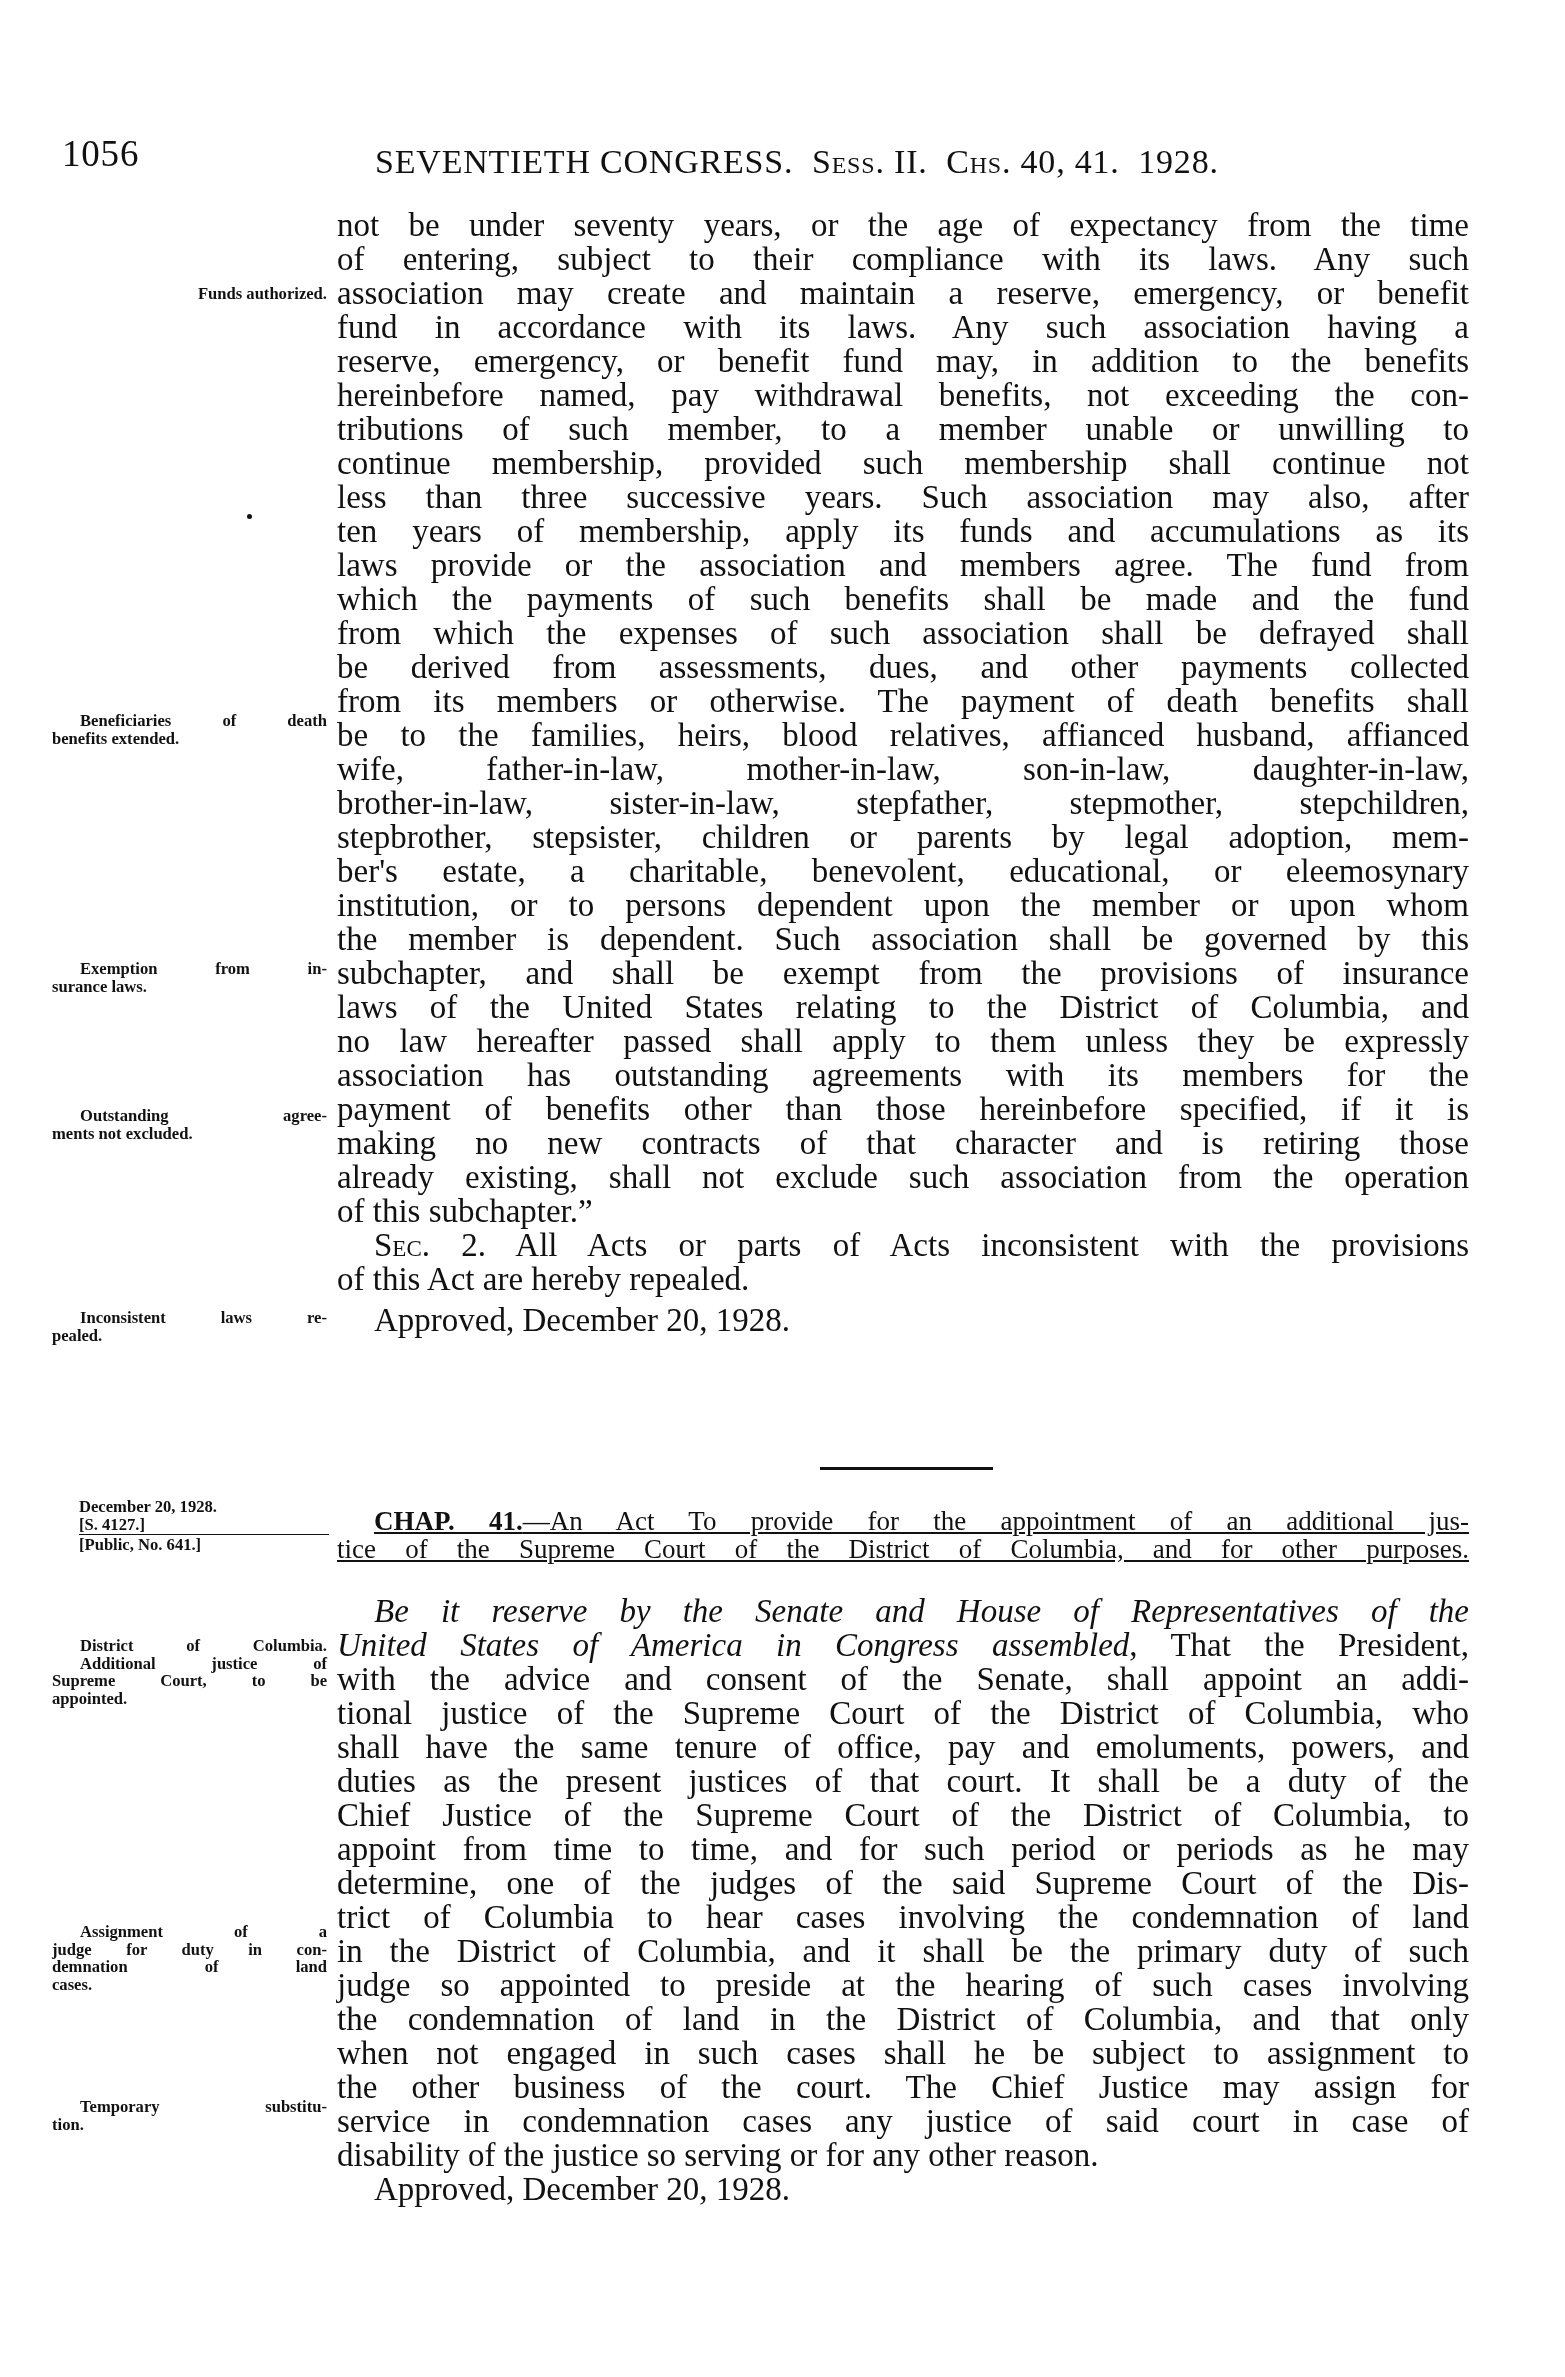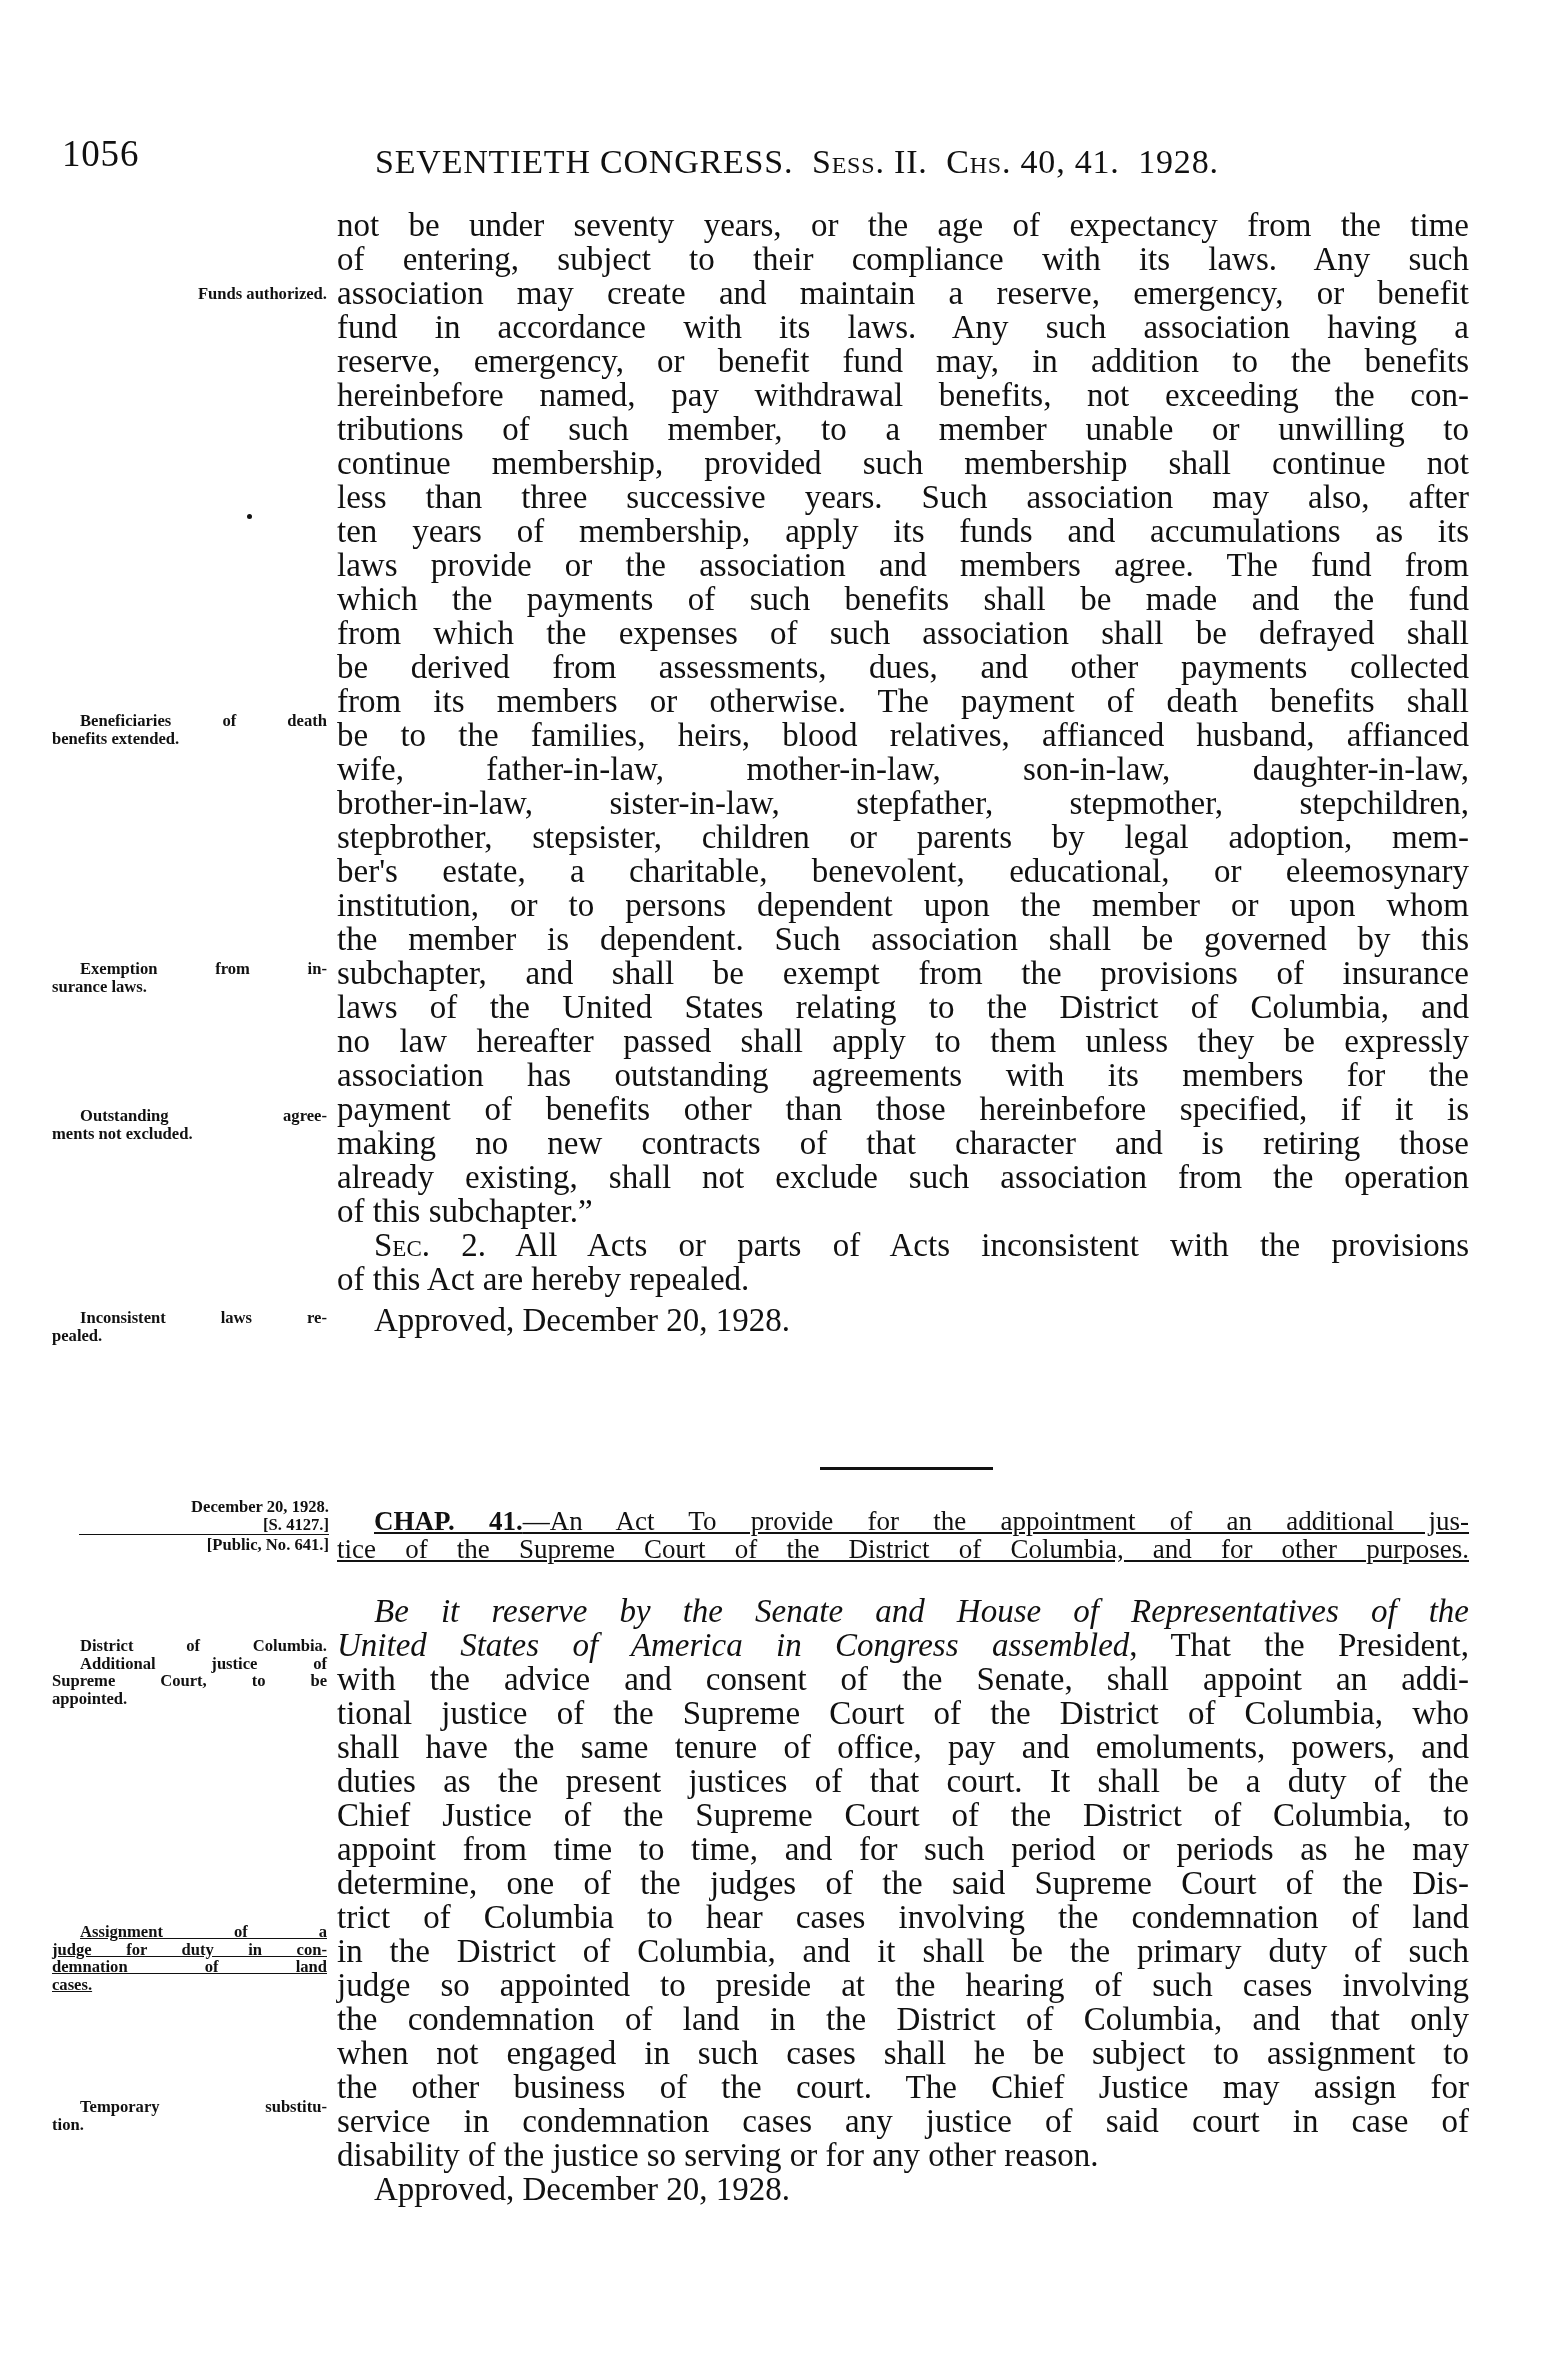--- a/index.html
+++ b/index.html
@@ -17,21 +17,21 @@
   .main .line.last { text-align-last: left; }
   .main .line.indent { padding-left: 37px; }
   .sc { font-variant: small-caps; }
   i { font-style: italic; }
 
   .margin-note { position: absolute; left: 52px; width: 275px; font-size: 16.6px; line-height: 17.5px; font-weight: bold; }
   .margin-note .first { display: block; text-indent: 28px; text-align: justify; text-align-last: justify; white-space: nowrap; }
   .margin-note .rest { display: block; white-space: nowrap; }
   .margin-note .rest.j { text-align: justify; text-align-last: justify; }
 
-  .sidenote-block { position: absolute; left: 79px; width: 250px; font-size: 16.6px; line-height: 17.5px; text-align: right; font-weight: bold; }
+  .sidenote-block { position: absolute; left: 79px; width: 250px; font-size: 16.6px; line-height: 17.5px; text-align: left; font-weight: bold; }
   .sidenote-block .rule { border-top: 1.7px solid #111; margin: 0.8px 0; width: 100%; }
 
   .divider { position: absolute; left: 820px; top: 1467px; width: 173px; height: 3.3px; background: #111; }
   .bullet { position: absolute; left: 247px; top: 514px; width: 5px; height: 5px; background: #111; border-radius: 50%; }
 </style>
 </head>
 <body>
 
 <div class="header">
   <span class="page-num">1056</span>
@@ -64,21 +64,21 @@
   <div class="rule"></div>
   <div>[Public, No. 641.]</div>
 </div>
 
 <div class="margin-note" style="top:1637px;">
   <span class="first">District of Columbia.</span>
   <span class="first">Additional justice of</span>
   <span class="rest j">Supreme Court, to be</span>
   <span class="rest">appointed.</span>
 </div>
-<div class="margin-note" style="top:1923px;text-decoration:underline;">
+<div class="margin-note" style="top:1923px;">
   <span class="first">Assignment of a</span>
   <span class="rest j">judge for duty in con-</span>
   <span class="rest j">demnation of land</span>
   <span class="rest">cases.</span>
 </div>
 <div class="margin-note" style="top:2098px;">
   <span class="first">Temporary substitu-</span>
   <span class="rest">tion.</span>
 </div>
 

